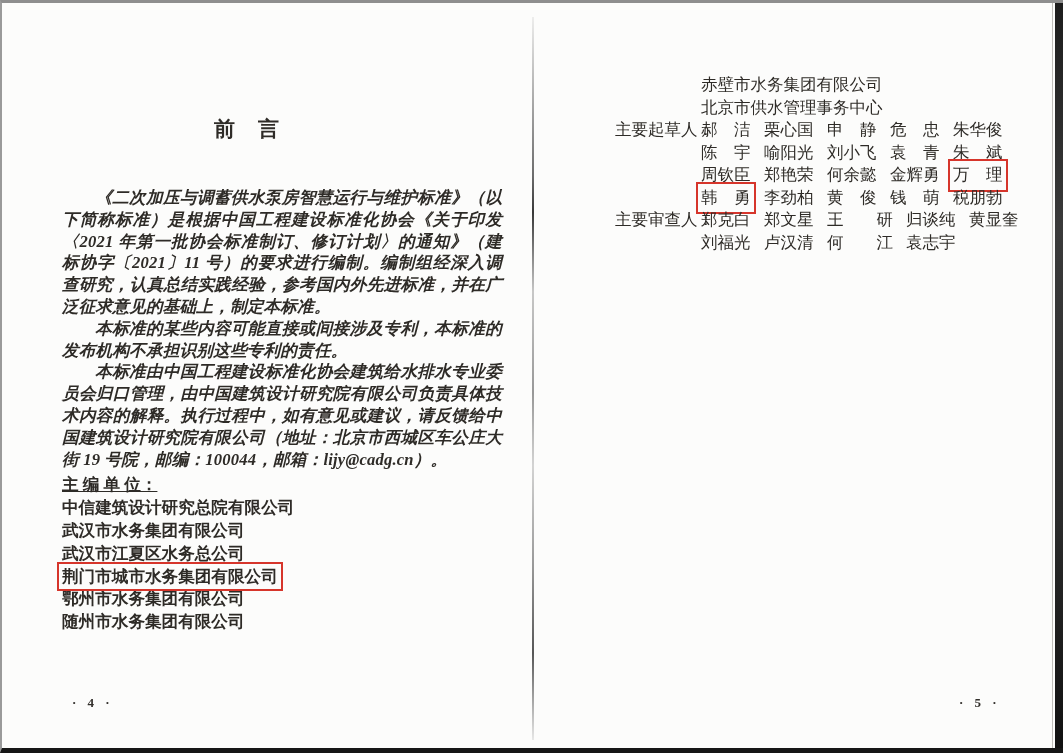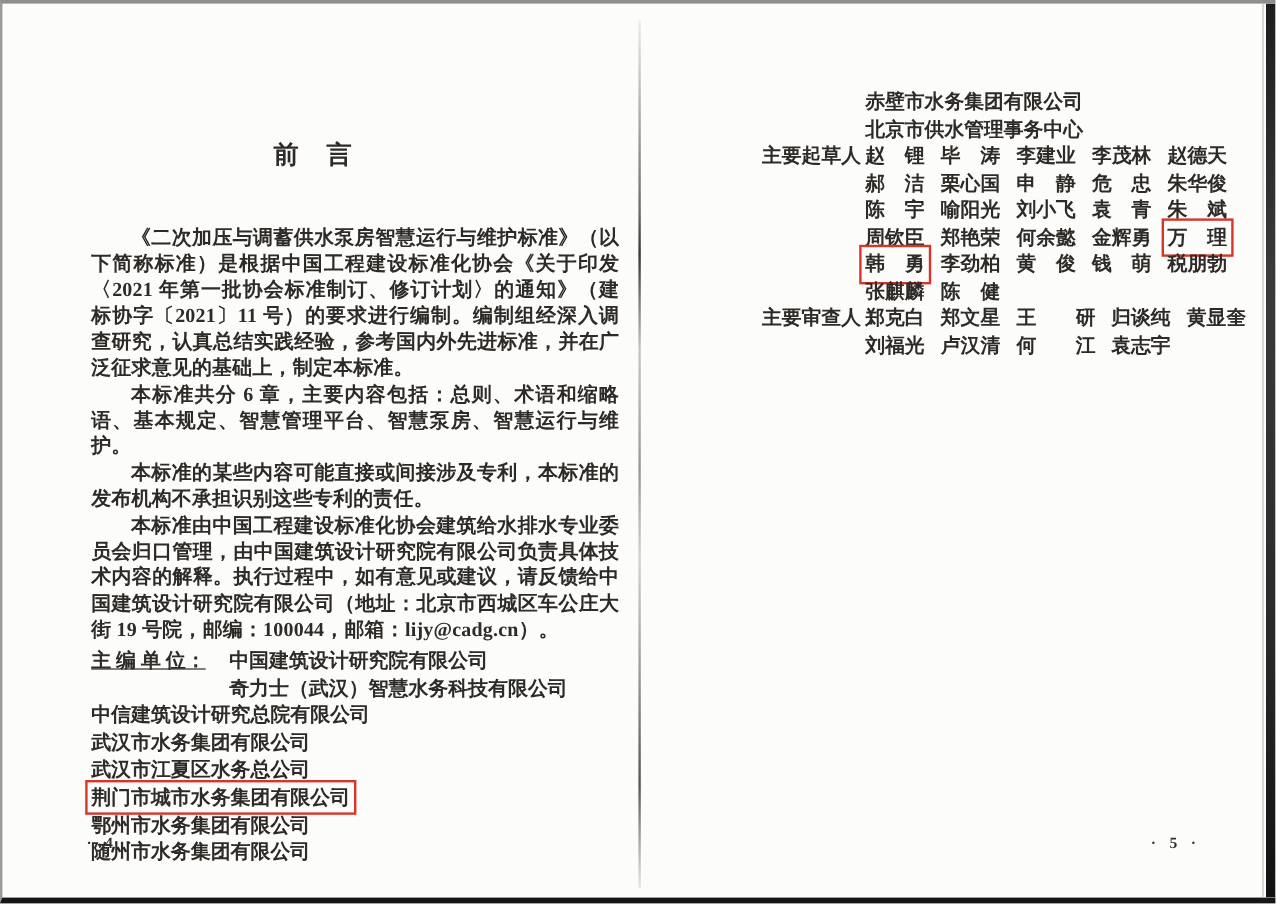--- a/index.html
+++ b/index.html
@@ -20,34 +20,34 @@
                      background:linear-gradient(to bottom,#1d1d1d,#3a3a3a 30%,#2a2a2a 70%,#111); }
   .fold-line {
     position:absolute; left:530px; top:14px; bottom:8px; width:2px;
     background:linear-gradient(to bottom,
       rgba(130,130,130,.12), rgba(60,60,60,.75) 22%, rgba(35,35,35,.9) 27%,
       rgba(120,120,120,.4) 38%, rgba(85,85,85,.6) 52%, rgba(135,135,135,.35) 62%,
       rgba(70,70,70,.55) 76%, rgba(45,45,45,.8) 88%, rgba(150,150,150,.2));
   }
 
   
-  .page-left { position:absolute; left:74px; top:112px; width:440px; }
+  .page-left { position:absolute; left:60px; top:112px; width:440px; }
   .fw-title { font-size:21px; font-weight:700; letter-spacing:1px; padding-left:152px;
               margin-bottom:44px; line-height:28px; }
   .para { font-size:16.6px; line-height:21.8px; text-align:justify; text-indent:2em;
-          font-weight:600; letter-spacing:.2px; }
+          font-weight:600; letter-spacing:.2px;font-style:italic; }
   .units-block { margin-top:4px; font-size:16.6px; line-height:22.8px; font-weight:600; }
   .unit-row { display:flex; }
   .unit-label { width:115px; flex-shrink:0; white-space:nowrap;text-decoration:underline; }
   .unit-list { flex:1; }
   .unit { white-space:nowrap; }
 
   
-  .page-right { position:absolute; left:633px; top:71px; width:424px;
-                font-size:16.5px; line-height:22.5px; font-weight:700; }
+  .page-right { position:absolute; left:613px; top:71px; width:424px;
+                font-size:16.5px; line-height:22.5px; font-weight:400; }
   .cont-unit { padding-left:86px; white-space:nowrap; }
   .people-row { display:flex; }
   .people-label { width:86px; flex-shrink:0; white-space:nowrap; }
   .names { flex:1; }
   .name { display:inline-block; min-width:50px; margin-right:13px; white-space:nowrap; }
 
   
   .boxed { outline:2px solid #d6352b; outline-offset:3px; }
 
   .pagenum { position:absolute; font-size:13px; letter-spacing:4px; font-weight:600;
@@ -57,31 +57,26 @@
 </style>
 </head>
 <body>
 
 <div class="scan">
 
   <div class="page-left">
     <div class="fw-title">前　言</div>
 
     <p class="para">《二次加压与调蓄供水泵房智慧运行与维护标准》（以下简称标准）是根据中国工程建设标准化协会《关于印发〈2021 年第一批协会标准制订、修订计划〉的通知》（建标协字〔2021〕11 号）的要求进行编制。编制组经深入调查研究，认真总结实践经验，参考国内外先进标准，并在广泛征求意见的基础上，制定本标准。</p>
-    <p class="para">本标准共分 6 章，主要内容包括：总则、术语和缩略语、基本规定、智慧管理平台、智慧泵房、智慧运行与维护。</p>
     <p class="para">本标准的某些内容可能直接或间接涉及专利，本标准的发布机构不承担识别这些专利的责任。</p>
     <p class="para">本标准由中国工程建设标准化协会建筑给水排水专业委员会归口管理，由中国建筑设计研究院有限公司负责具体技术内容的解释。执行过程中，如有意见或建议，请反馈给中国建筑设计研究院有限公司（地址：北京市西城区车公庄大街 19 号院，邮编：100044，邮箱：lijy@cadg.cn）。</p>
 
     <div class="units-block">
       <div class="unit-row">
         <span class="unit-label">主 编 单 位：</span>
-        <div class="unit-list">
-          <div class="unit"><span>中国建筑设计研究院有限公司</span></div>
-          <div class="unit"><span>奇力士（武汉）智慧水务科技有限公司</span></div>
-        </div>
       </div>
       <div class="unit-row">
         <div class="unit-list">
           <div class="unit"><span>中信建筑设计研究总院有限公司</span></div>
           <div class="unit"><span>武汉市水务集团有限公司</span></div>
           <div class="unit"><span>武汉市江夏区水务总公司</span></div>
           <div class="unit"><span class="boxed">荆门市城市水务集团有限公司</span></div>
           <div class="unit"><span>鄂州市水务集团有限公司</span></div>
           <div class="unit"><span>随州市水务集团有限公司</span></div>
         </div>
@@ -90,36 +85,30 @@
   </div>
 
   <div class="page-right">
     <div class="cont-unit">赤壁市水务集团有限公司</div>
     <div class="cont-unit">北京市供水管理事务中心</div>
 
     <div class="people-row">
       <span class="people-label">主要起草人：</span>
       <div class="names">
         <div>
-          <span class="name">赵　锂</span><span class="name">毕　涛</span><span class="name">李建业</span><span class="name">李茂林</span><span class="name">赵德天</span>
-        </div>
-        <div>
           <span class="name">郝　洁</span><span class="name">栗心国</span><span class="name">申　静</span><span class="name">危　忠</span><span class="name">朱华俊</span>
         </div>
         <div>
           <span class="name">陈　宇</span><span class="name">喻阳光</span><span class="name">刘小飞</span><span class="name">袁　青</span><span class="name">朱　斌</span>
         </div>
         <div>
           <span class="name">周钦臣</span><span class="name">郑艳荣</span><span class="name">何余懿</span><span class="name">金辉勇</span><span class="name boxed">万　理</span>
         </div>
         <div>
           <span class="name boxed">韩　勇</span><span class="name">李劲柏</span><span class="name">黄　俊</span><span class="name">钱　萌</span><span class="name">税朋勃</span>
-        </div>
-        <div>
-          <span class="name">张麒麟</span><span class="name">陈　健</span>
         </div>
       </div>
     </div>
 
     <div class="people-row">
       <span class="people-label">主要审查人：</span>
       <div class="names">
         <div>
           <span class="name">郑克白</span><span class="name">郑文星</span><span class="name">王　　研</span><span class="name">归谈纯</span><span class="name">黄显奎</span>
         </div>

